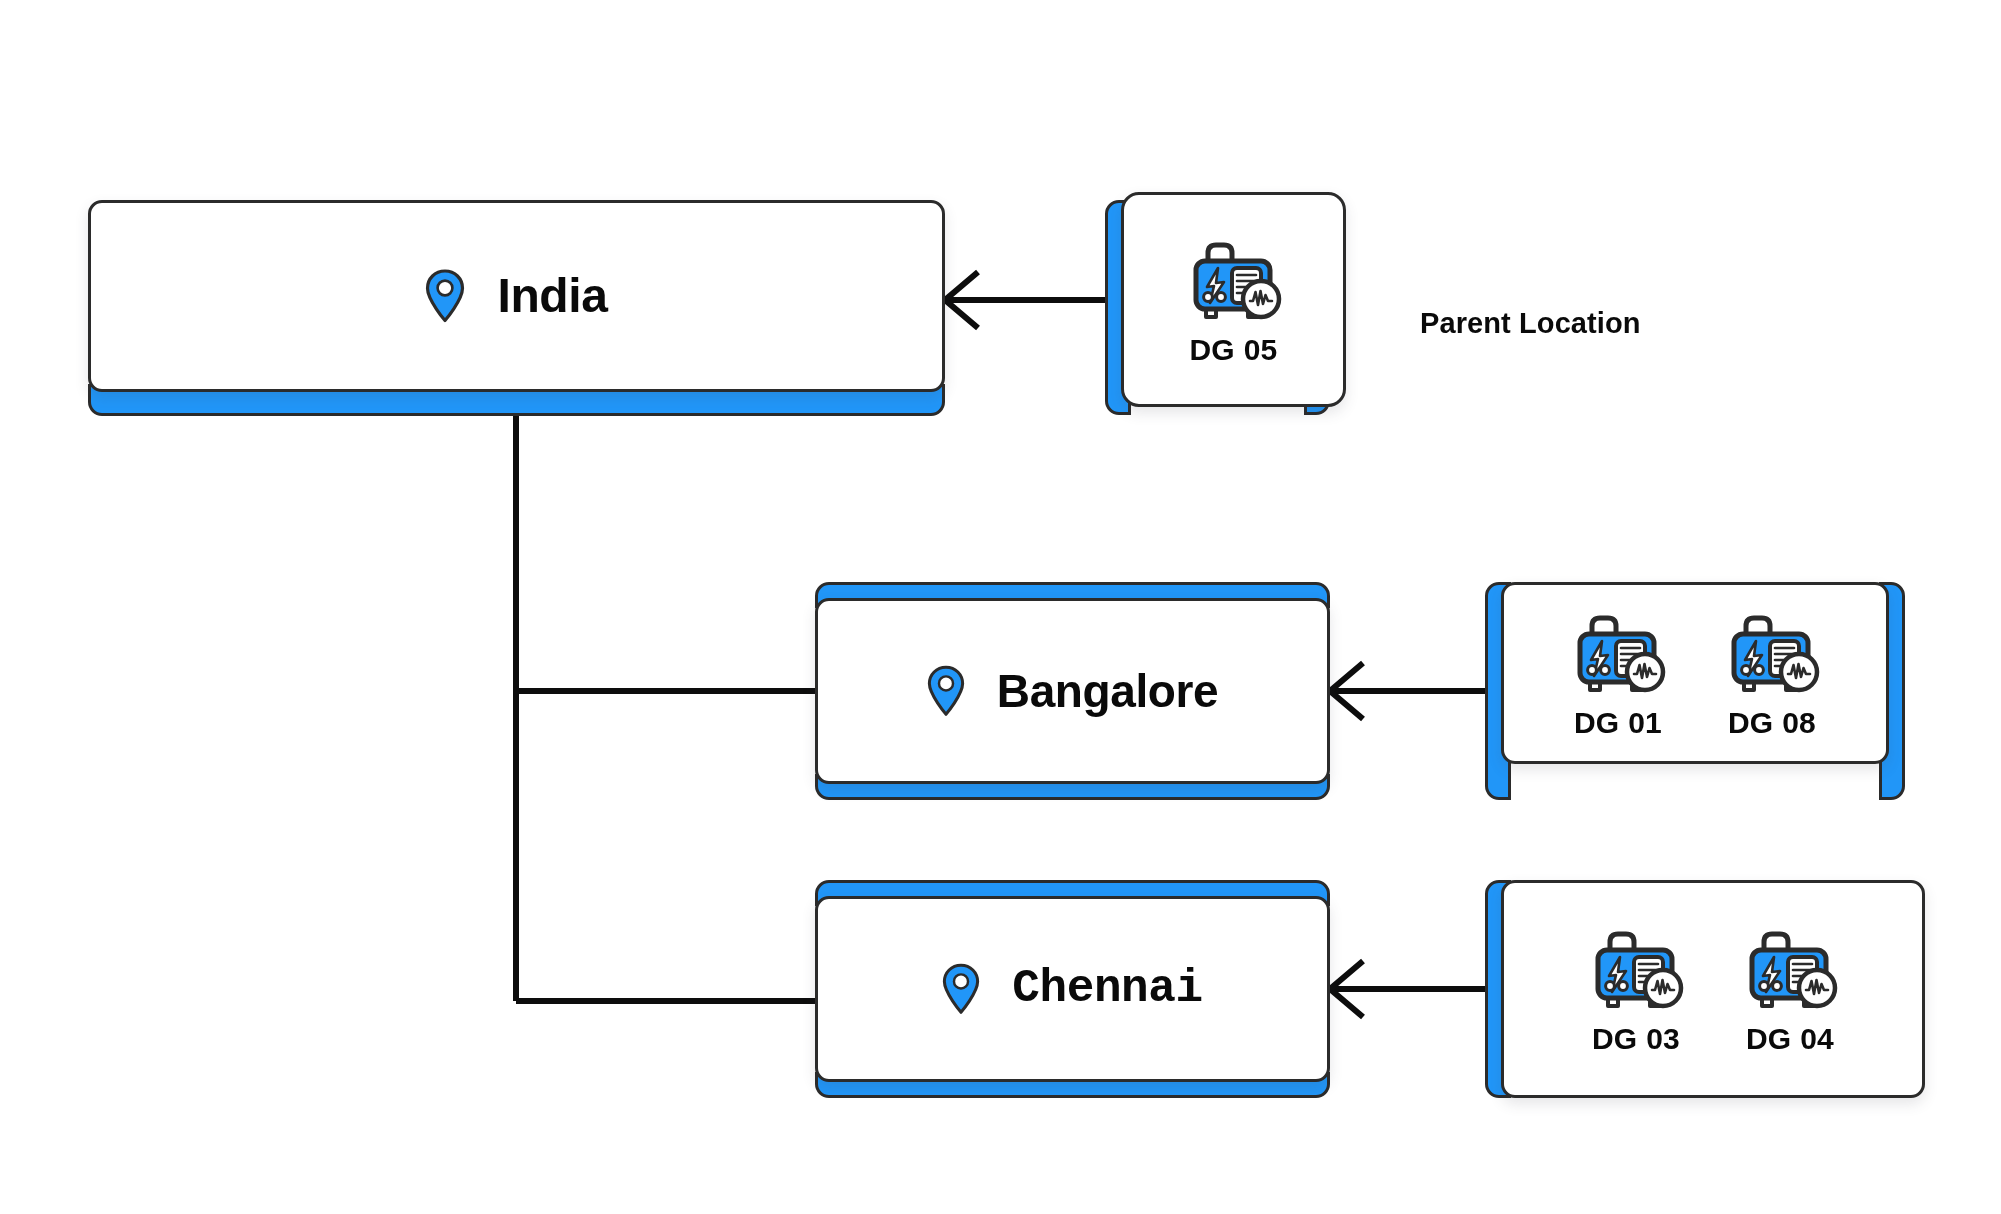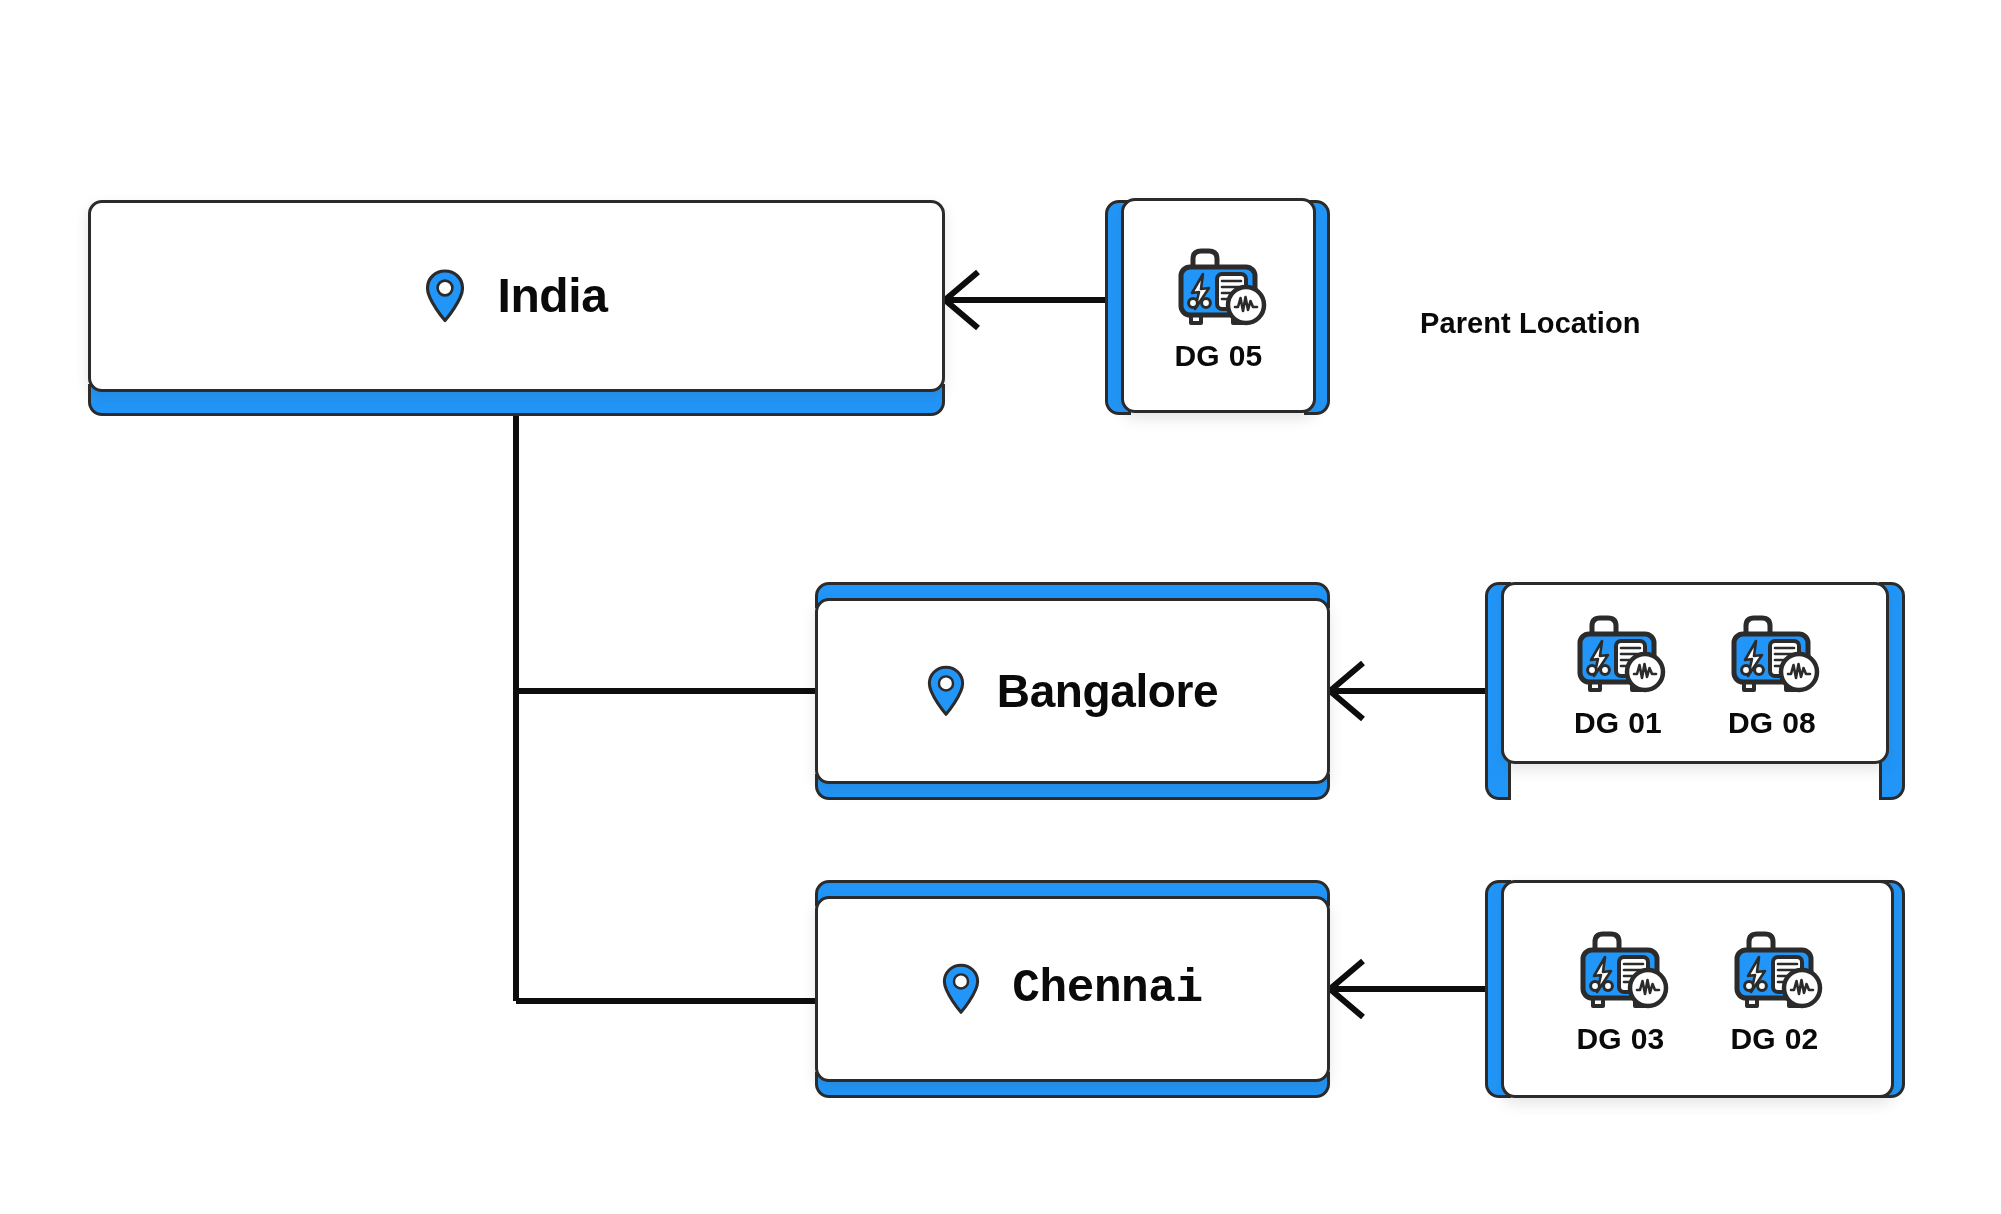--- a/index.html
+++ b/index.html
@@ -168,21 +168,21 @@
       <svg class="pin" width="38" height="52" viewBox="0 0 40 54">
         <path d="M20 2 C10 2 2.5 9.6 2.5 19.2 C2.5 31 20 51.5 20 51.5 C20 51.5 37.5 31 37.5 19.2 C37.5 9.6 30 2 20 2 Z" fill="#2196f8" stroke="#2b2b2b" stroke-width="3.2" stroke-linejoin="round"></path>
         <circle cx="20" cy="19" r="7.4" fill="#ffffff" stroke="#2b2b2b" stroke-width="2.6"></circle>
       </svg>
       <span class="loc-label">Chennai</span>
     </div>
   </div>
 
   <div class="accent" style="left:1105px; top:200px; width:26px; height:215px; border-radius:14px 0 0 14px;"></div>
   <div class="accent" style="left:1304px; top:200px; width:26px; height:215px; border-radius:0 14px 14px 0;"></div>
-  <div class="node" style="left:1121px; top:198px; width:195px; height:215px;">
+  <div class="node" style="left:1121px; top:192px; width:225px; height:215px;border-radius:18px;">
     <div class="asset-inner" style="gap:0;">
       <div class="asset">
         <svg class="gen-icon" width="104" height="96" viewBox="0 0 104 96">
 
           <path d="M26 44 L26 18 Q26 10 34 10 L42 10 Q50 10 50 18 L50 26" fill="none" stroke="#2b2b2b" stroke-width="5" stroke-linecap="round" stroke-linejoin="round"></path>
 
           <rect x="14" y="26" width="74" height="48" rx="9" fill="#2196f8" stroke="#2b2b2b" stroke-width="5"></rect>
 
           <path d="M36 33 L25 52 L32 51 L28 68 L42 47 L34 48 Z" fill="#ffffff" stroke="#2b2b2b" stroke-width="2.6" stroke-linejoin="round"></path>
 
@@ -252,21 +252,21 @@
           <circle cx="79" cy="64" r="18" fill="#ffffff" stroke="#2b2b2b" stroke-width="4.5"></circle>
           <path d="M68 66 L71 66 L73.5 57 L76 70 L78.5 56 L81 69 L83.5 60 L86 66 L90 66" fill="none" stroke="#2b2b2b" stroke-width="2.6" stroke-linejoin="round" stroke-linecap="round"></path>
         </svg>
         <span class="asset-label">DG 08</span>
       </div>
     </div>
   </div>
 
   <div class="accent" style="left:1485px; top:880px; width:26px; height:218px; border-radius:14px 0 0 14px;"></div>
   <div class="accent" style="left:1879px; top:880px; width:26px; height:218px; border-radius:0 14px 14px 0;"></div>
-  <div class="node" style="left:1501px; top:880px; width:393px; height:218px;">
+  <div class="node" style="left:1501px; top:880px; width:424px; height:218px;">
     <div class="asset-inner">
       <div class="asset">
         <svg class="gen-icon" width="104" height="96" viewBox="0 0 104 96">
           <path d="M26 44 L26 18 Q26 10 34 10 L42 10 Q50 10 50 18 L50 26" fill="none" stroke="#2b2b2b" stroke-width="5" stroke-linecap="round" stroke-linejoin="round"></path>
           <rect x="14" y="26" width="74" height="48" rx="9" fill="#2196f8" stroke="#2b2b2b" stroke-width="5"></rect>
           <path d="M36 33 L25 52 L32 51 L28 68 L42 47 L34 48 Z" fill="#ffffff" stroke="#2b2b2b" stroke-width="2.6" stroke-linejoin="round"></path>
           <rect x="50" y="33" width="29" height="35" rx="5" fill="#ffffff" stroke="#2b2b2b" stroke-width="4"></rect>
           <g stroke="#2b2b2b" stroke-width="2.6" stroke-linecap="round">
             <line x1="55" y1="40" x2="74" y2="40"></line>
             <line x1="55" y1="46" x2="74" y2="46"></line>
@@ -294,20 +294,20 @@
             <line x1="55" y1="52" x2="74" y2="52"></line>
             <line x1="55" y1="58" x2="74" y2="58"></line>
           </g>
           <circle cx="26" cy="62" r="4.4" fill="#ffffff" stroke="#2b2b2b" stroke-width="3"></circle>
           <circle cx="39" cy="62" r="4.4" fill="#ffffff" stroke="#2b2b2b" stroke-width="3"></circle>
           <path d="M24 74 L24 82 L34 82 L34 74" fill="none" stroke="#2b2b2b" stroke-width="4" stroke-linejoin="round"></path>
           <path d="M66 74 L66 82 L76 82 L76 74" fill="none" stroke="#2b2b2b" stroke-width="4" stroke-linejoin="round"></path>
           <circle cx="79" cy="64" r="18" fill="#ffffff" stroke="#2b2b2b" stroke-width="4.5"></circle>
           <path d="M68 66 L71 66 L73.5 57 L76 70 L78.5 56 L81 69 L83.5 60 L86 66 L90 66" fill="none" stroke="#2b2b2b" stroke-width="2.6" stroke-linejoin="round" stroke-linecap="round"></path>
         </svg>
-        <span class="asset-label">DG 02</span>
+        <span class="asset-label">DG 04</span>
       </div>
     </div>
   </div>
 
   <div class="caption" style="left:1420px; top:283px;margin-top:24px;">Parent Location</div>
 
 </div>
 
 </body></html>

